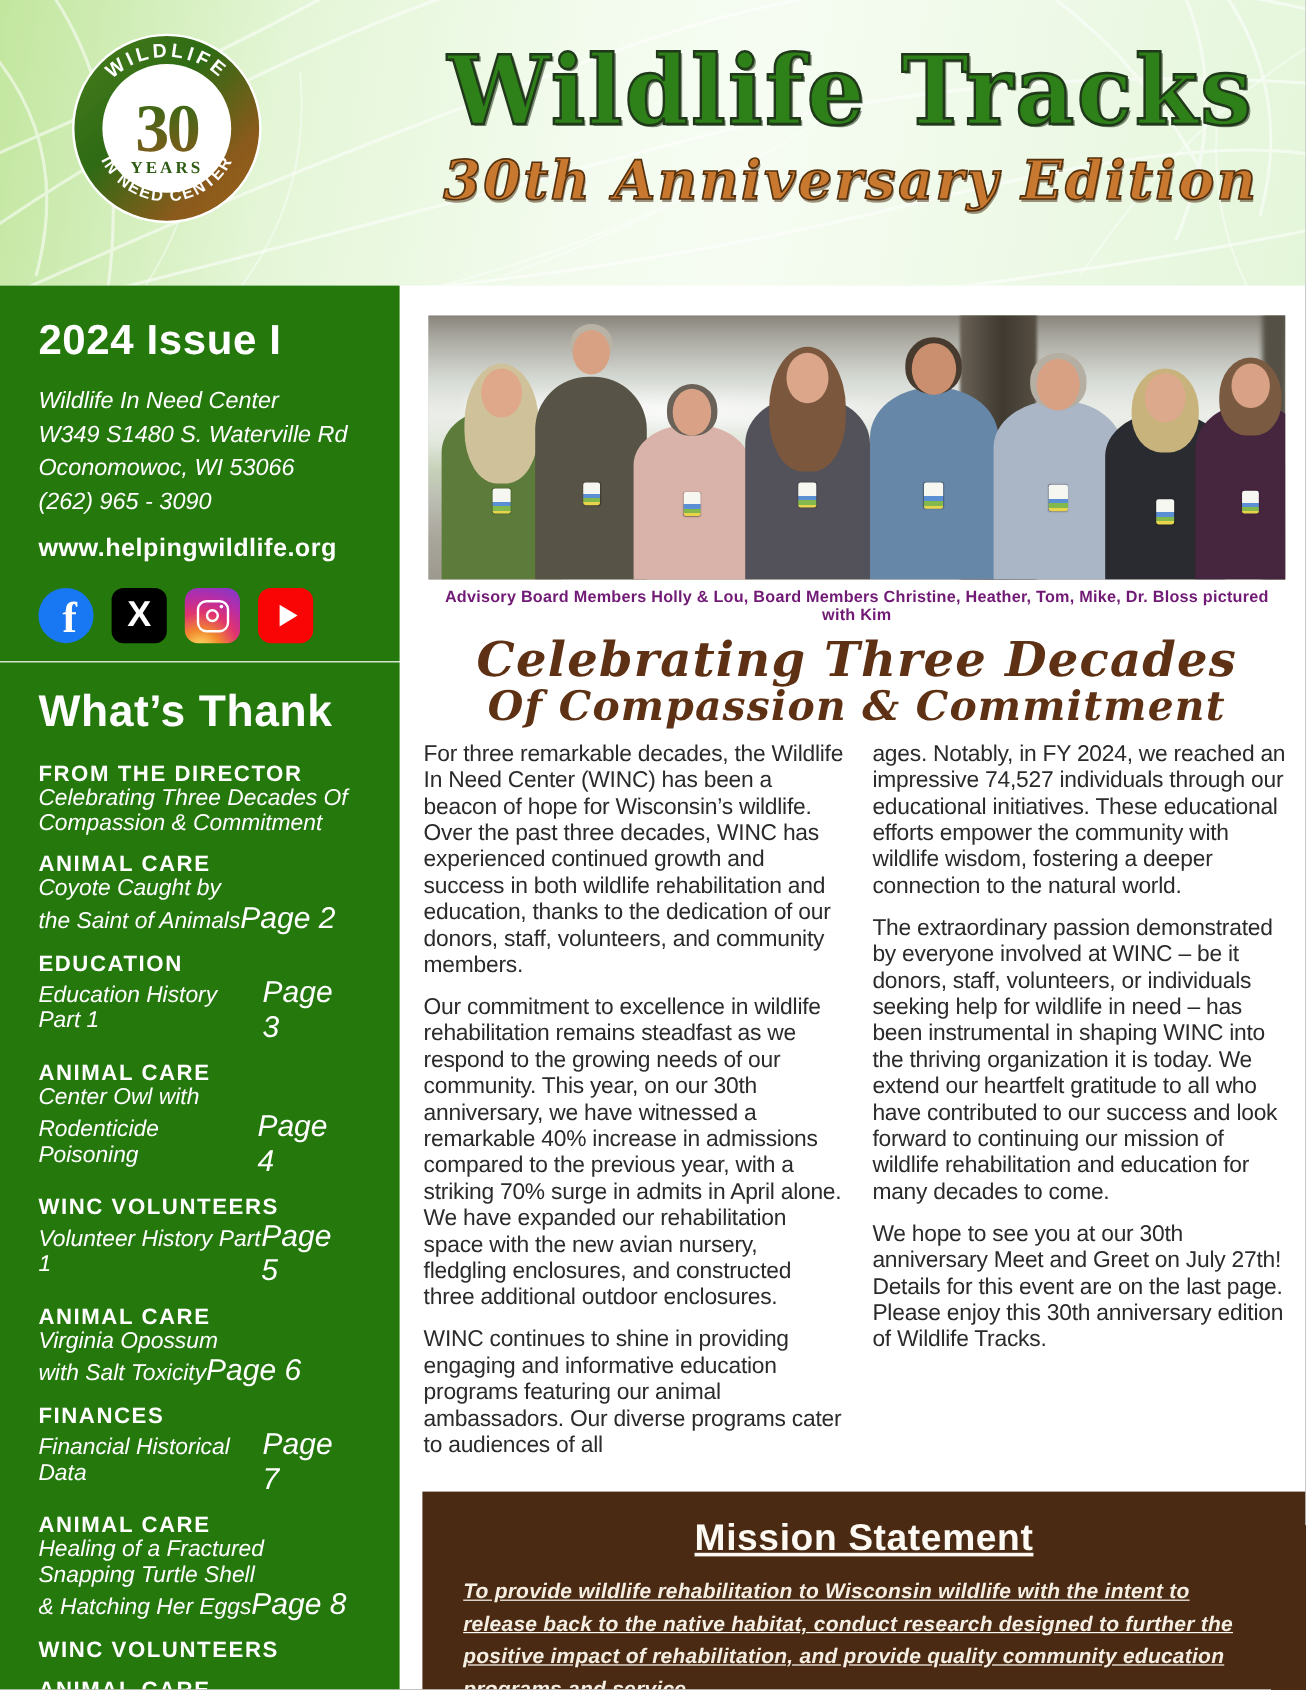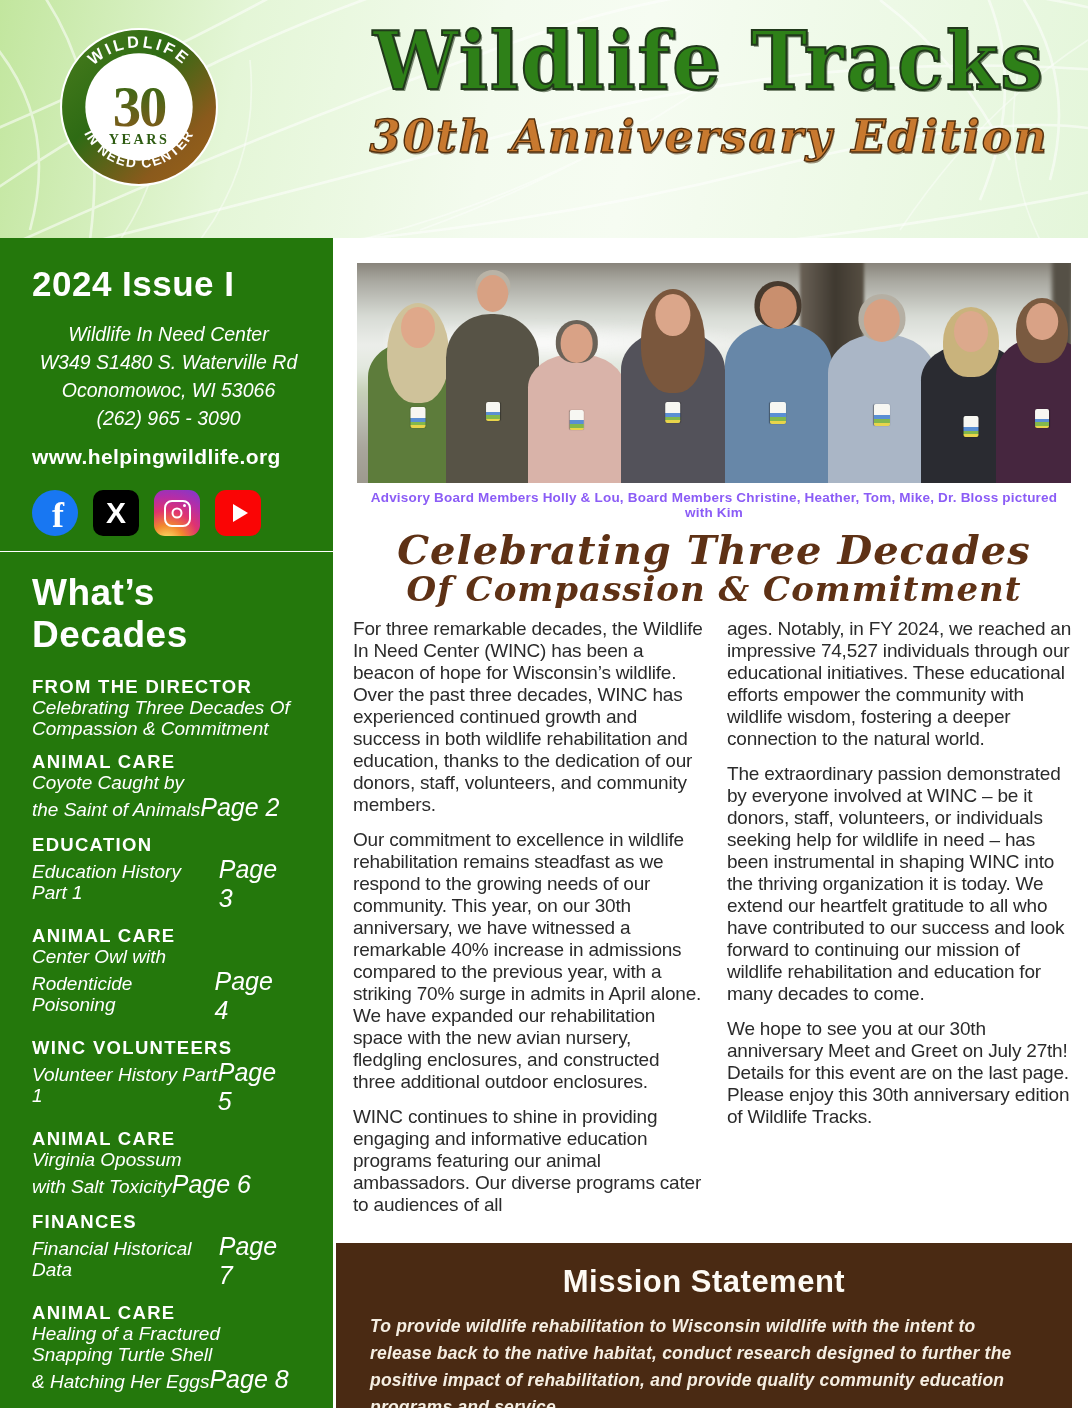--- a/index.html
+++ b/index.html
@@ -11,21 +11,21 @@
   }
 
   
   .header {
     position:absolute; left:0; top:0; width:1088px; height:238px;
     background:linear-gradient(100deg,#c2e69e 0%,#e4f6d7 22%,#f3fbee 45%,#f6fcf2 58%,#e4f6da 100%);
     overflow:hidden;
   }
   .leaf-svg { position:absolute; inset:0; }
   .badge-svg { position:absolute; left:58px; top:26px; }
-  .titles { position:absolute; left:340px; right:10px; top:22px; text-align:center; }
+  .titles { position:absolute; left:340px; right:10px; top:36px; text-align:center; }
   .main-title {
     font-family:"DejaVu Serif", serif; font-weight:bold;
     font-size:76px; line-height:1.05; letter-spacing:2px;
     color:#2e8018; -webkit-text-stroke:2px #21391b;
     text-shadow:2px 2px 0 rgba(30,48,20,.55);
     transform:scaleY(1.05);
   }
   .sub-title {
     margin-top:8px;
     font-family:"DejaVu Serif", serif; font-weight:bold; font-style:italic;
@@ -33,21 +33,21 @@
     color:#c8792f; -webkit-text-stroke:1.4px #53300e;
     text-shadow:1px 2px 0 rgba(70,40,10,.5);
   }
 
   
   .sidebar-top {
     position:absolute; left:0; top:238px; width:333px; height:313px;
     background:#24780c; color:#fff; padding:26px 28px 0 32px;
   }
   .issue-title { font-size:35px; font-weight:bold; letter-spacing:.5px; }
-  .address { margin-top:16px; font-style:italic; font-size:19.5px; line-height:28px;text-align:center; }
+  .address { margin-top:16px; font-style:italic; font-size:19.5px; line-height:28px; }
   .website { margin-top:13px; font-weight:bold; font-size:21px; letter-spacing:.4px; }
   .social { margin-top:21px; display:flex; gap:15px; align-items:center; }
   .si { width:46px; height:46px; display:flex; align-items:center; justify-content:center; position:relative; text-decoration:none; }
   .si.fb { background:#1877f2; border-radius:50%; }
   .si.fb span { color:#fff; font-weight:bold; font-size:36px; font-family:"Liberation Serif", serif; margin-left:6px; margin-top:4px; }
   .si.xx { background:#000; border-radius:10px; }
   .si.xx span { color:#fff; font-weight:bold; font-size:30px; }
   .si.ig { background:radial-gradient(circle at 28% 115%, #fdd863 8%, #f28a2e 28%, #e0336f 52%, #b42da8 74%, #7b3bcf 100%); border-radius:11px; }
   .si.ig .cam { width:27px; height:27px; border:2.6px solid #fff; border-radius:8px; position:relative; }
   .si.ig .lens { position:absolute; left:50%; top:50%; transform:translate(-50%,-50%); width:11px; height:11px; border:2.6px solid #fff; border-radius:50%; }
@@ -85,38 +85,38 @@
   .people { position:absolute; inset:0; }
   .person { position:absolute; bottom:0; }
   .p-hair { position:absolute; left:50%; transform:translateX(-50%); top:0; z-index:2; border-radius:50% 50% 44% 44%; }
   .p-head { position:absolute; left:50%; transform:translateX(-50%); top:2.5%; width:34%; aspect-ratio:.84; border-radius:50%; z-index:3; }
   .p-torso { position:absolute; left:0; right:0; bottom:0; top:21%; z-index:1; border-radius:48% 48% 0 0 / 26% 26% 0 0; }
   .p-badge { position:absolute; left:50%; transform:translateX(-50%); width:15%; aspect-ratio:.72; z-index:4; border-radius:2px;
     background:linear-gradient(180deg,#f7f7f2 0 52%, #5a8fd4 52% 70%, #83b84c 70% 88%, #e8d44a 88% 100%);
     box-shadow:0 0 1px rgba(0,0,0,.4); }
   .caption {
     margin:7px 0 0 4px; width:714px; text-align:center;
-    font-size:13.5px; font-weight:bold; color:#8b5cf6; letter-spacing:.2px;
+    font-size:13.5px; font-weight:bold; color:#701a75; letter-spacing:.2px;
   }
   .headline { margin-top:9px; width:722px; text-align:center; color:#5e3115;
     font-family:"DejaVu Serif", serif; font-style:italic; font-weight:bold; }
   .hl1 { display:block; font-size:40px; line-height:1.05; letter-spacing:1px;text-align:center; }
   .hl2 { display:block; font-size:34px; line-height:1.1; letter-spacing:1px; }
   .cols { margin-top:10px; width:726px; display:flex; gap:22px; }
   .col { flex:1; }
   .body-par {
     font-size:19px; line-height:22px; letter-spacing:-.2px;
     color:#2b2b2b; margin-bottom:13px;
   }
   .signoff { font-style:italic; white-space:pre-line; }
 
   
   .mission {
-    position:absolute; left:336px; top:1243px; width:736px; height:165px;
-    background:#4a2a13; color:#fdfaf4;
+    position:absolute; left:352px; top:1243px; width:736px; height:165px;
+    background:#4a2a13; color:#fdfaf4;text-decoration:underline;
   }
   .mission h4 { margin-top:21px; text-align:center; font-size:31px; font-weight:bold; letter-spacing:.5px; }
   .mission p {
     margin:13px 34px 0 34px; font-style:italic; font-weight:bold;
     font-size:17.5px; line-height:27px; color:#f5eee2; letter-spacing:.2px;
   }
 </style>
 </head>
 <body>
 
@@ -202,21 +202,21 @@
             <i class="dot"></i>
           </span>
         </a>
       <a class="si yt">
           <span class="play"></span>
         </a>
     </div>
   </aside>
 
   <aside class="sidebar-main">
-    <h2 class="inside-title">What’s Decades</h2>
+    <h2 class="inside-title">What’s Thank</h2>
     <nav class="toc">
         <div class="toc-entry">
           <div class="toc-cat">FROM THE DIRECTOR</div>
           <div class="toc-item">Celebrating Three Decades Of</div>
           <div class="toc-lastline">
             <span class="toc-item">Compassion &amp; Commitment</span>
           </div>
         </div>
         <div class="toc-entry">
           <div class="toc-cat">ANIMAL CARE</div>

